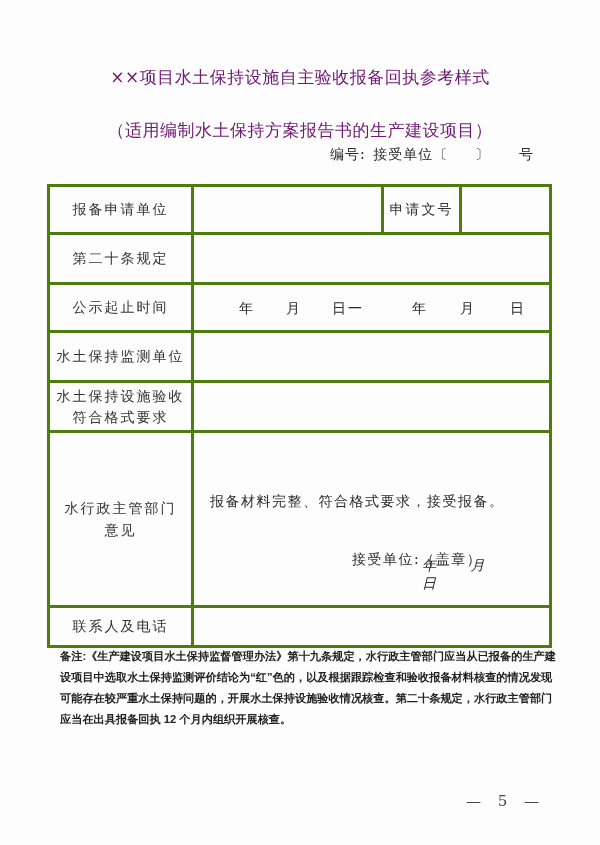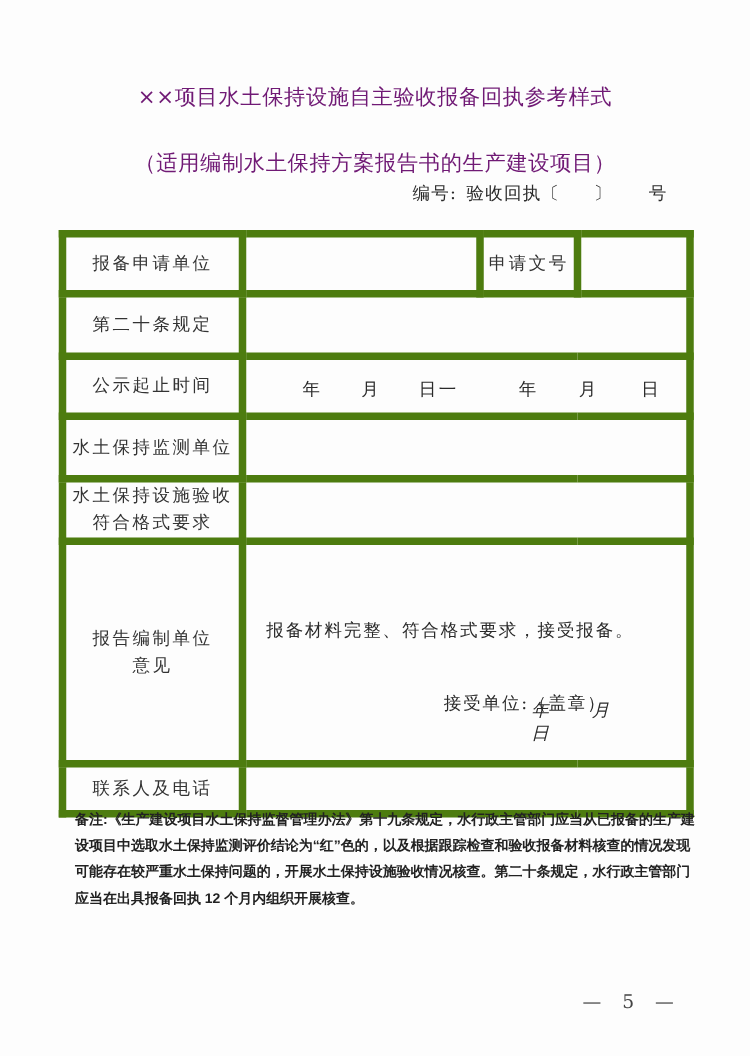--- a/index.html
+++ b/index.html
@@ -16,21 +16,21 @@
   .t2 { top: 98px; margin-top: 21px; }
   .docno {
     position: absolute; top: 146px; left: 330px; font-size: 14px; letter-spacing: 1px;
   }
   .docno span { margin-right: 2px; }
   table.form {
     position: absolute; left: 47px; top: 184px; width: 502px;
     border-collapse: collapse; table-layout: fixed; font-size: 14px;
   }
   table.form td {
-    border: 6px solid #4d7c0f; padding: 0; vertical-align: middle; text-align: center;
+    border: 3px solid #4d7c0f; padding: 0; vertical-align: middle; text-align: center;
     letter-spacing: 2px;
   }
   .lbl { color: #333; }
   .opinion-box { position: relative; height: 172px; text-align: left; }
   .opinion-text { position: absolute; left: 16px; top: 60px; letter-spacing: 1.5px; }
   .recv { position: absolute; left: 158px; top: 118px; letter-spacing: 1.5px; }
   .recv-date { position: absolute; left: 228px; top: 124px; font-style: italic; }
   .recv-date span { display: inline-block; margin-right: 26px; }
   .note {
     position: absolute; left: 60px; top: 646px; width: 500px;
@@ -42,21 +42,21 @@
   }
 </style>
 </head>
 <body>
 
 <div class="title t1">××项目水土保持设施自主验收报备回执参考样式</div>
 <div class="title t2">（适用编制水土保持方案报告书的生产建设项目）</div>
 
 <div class="docno">
   <span>编号:</span>
-  <span>验收回执〔</span>
+  <span>接受单位〔</span>
   <span style="display:inline-block;width:12px"></span>
   <span>〕</span>
   <span style="display:inline-block;width:14px"></span>
   <span>号</span>
 </div>
 
 <table class="form">
   <colgroup>
     <col style="width:144px">
     <col style="width:190px">
@@ -91,21 +91,21 @@
   </tr>
   <tr style="height:50px">
     <td class="lbl" style="line-height:21px">
       <div>水土保持设施验收</div>
       <div>符合格式要求</div>
     </td>
     <td colspan="3"></td>
   </tr>
   <tr>
     <td class="lbl" style="line-height:22px">
-      <div>报告编制单位</div>
+      <div>水行政主管部门</div>
       <div>意见</div>
     </td>
     <td colspan="3">
       <div class="opinion-box">
         <div class="opinion-text">报备材料完整、符合格式要求，接受报备。</div>
         <div class="recv">接受单位:（盖章）</div>
         <div class="recv-date">
           <span>年</span>
           <span>月</span>
           <span>日</span>

